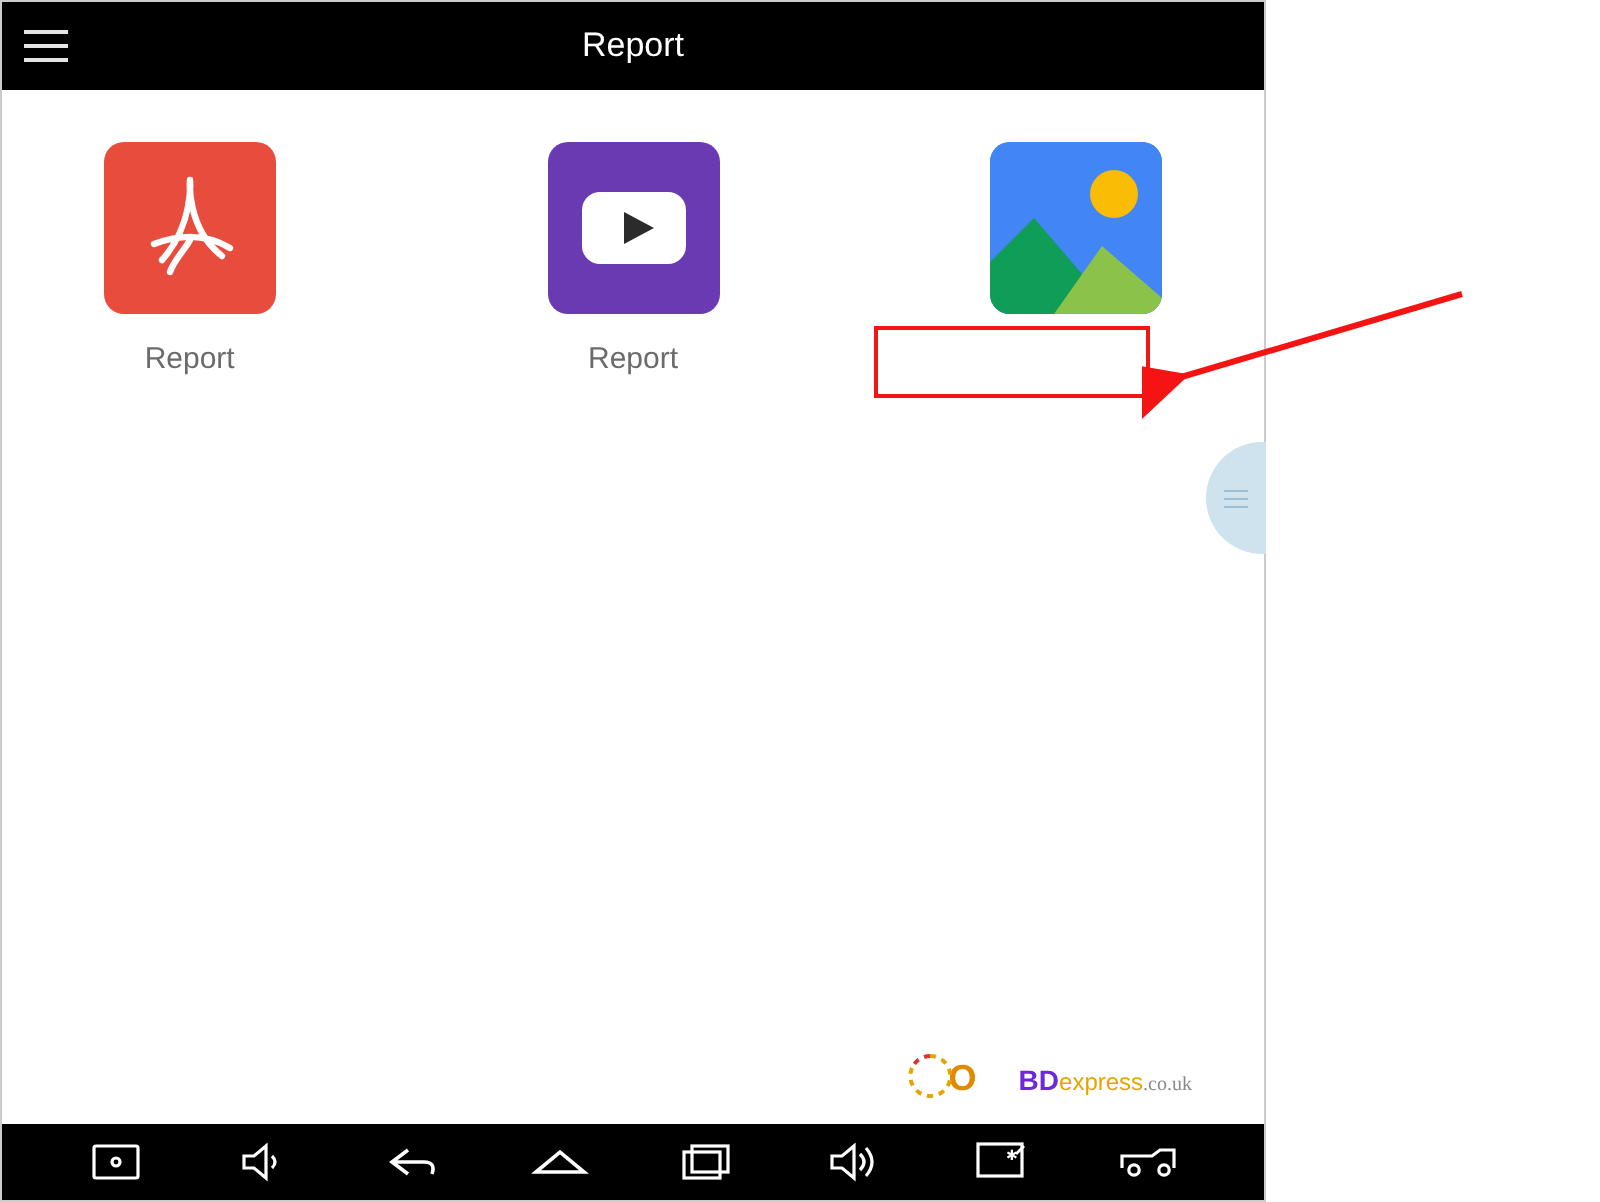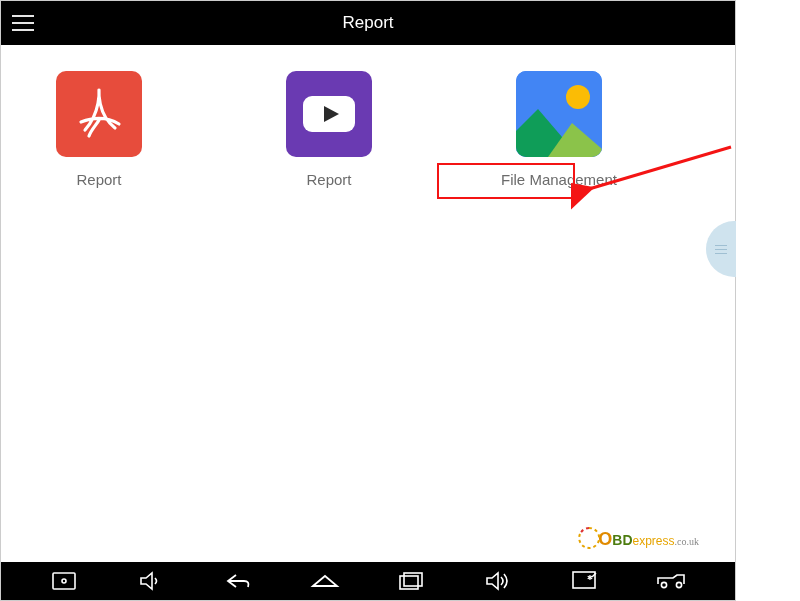--- a/index.html
+++ b/index.html
@@ -1,36 +1,36 @@
 <!DOCTYPE html>
 <html><head>
 <meta charset="utf-8">
 <style>
   * { box-sizing: border-box; margin: 0; padding: 0; }
   html, body { width: 800px; height: 601px; font-family: Arial, Helvetica, sans-serif; overflow: hidden; background: #fff; }
-  .frame { position: relative; width: 736px; height: 601px; border: 1px solid #ccc; background: #fff; }
+  .frame { position: relative; width: 633px; height: 601px; border: 1px solid #ccc; background: #fff; }
   .topbar { position: absolute; top: 0; left: 0; right: 0; height: 44px; background: #000; display: flex; align-items: center; }
   .hamburger { width: 44px; height: 44px; display: flex; flex-direction: column; justify-content: center; align-items: center; gap: 5px; cursor: pointer; }
   .hamburger span { display: block; width: 22px; height: 2px; background: #e5e5e5; }
   .topbar .title { flex: 1; text-align: center; color: #fff; font-size: 17px; font-weight: 400; margin-left: -44px;  }
   .grid { position: absolute; top: 70px; left: 28px; right: 28px; display: flex; gap: 90px; }
   .tile { display: flex; flex-direction: column; align-items: center; width: 140px; cursor: pointer; }
   .icon { width: 86px; height: 86px; border-radius: 10px; display: flex; align-items: center; justify-content: center; position: relative; overflow: hidden; }
   .icon.report { background: #e74c3c; }
   .icon.replay { background: #6a3ab2; }
   .icon.photos { background: #4285f4; }
   .tile .label { margin-top: 14px; color: #6b6b6b; font-size: 15px; text-align: center; white-space: nowrap; }
   .highlight-box { position: absolute; border: 2px solid #f41414; pointer-events: none; }
   .arrow { position: absolute; pointer-events: none; }
   .side-tab { position: absolute; right: -1px; top: 220px; width: 30px; height: 56px; background: #cfe3ee; border-top-left-radius: 28px; border-bottom-left-radius: 28px; display:flex; align-items:center; justify-content:center; }
   .side-tab .lines { display:flex; flex-direction:column; gap:3px; }
   .side-tab .lines span { width:12px; height:1px; background:#9fbfd2; display:block; }
   .watermark { position: absolute; right: 36px; bottom: 50px; font-size: 14px; font-weight: 700; }
   .watermark .o { color: #e08a00; font-size: 18px; }
-  .watermark .bd { color: #4d7c0f; }
+  .watermark .bd { color: #6d28d9; margin-left: 21px; }
   .watermark .express { color: #e6a400; font-weight: 400; font-size: 12px; }
   .watermark .co { color: #888; font-weight: 400; font-size: 10px; font-family: Liberation Serif, serif; }
   .watermark svg { position: absolute; left: -22px; top: -4px; }
   .navbar { position: absolute; left: 0; right: 0; bottom: 0; height: 38px; background: #000; display: flex; align-items: center; justify-content: space-around; padding: 0 20px; }
   .navbar .btn { width: 60px; height: 38px; display: flex; align-items: center; justify-content: center; cursor: pointer; }
   .navbar svg { stroke: #fff; fill: none; }
 </style>
 </head>
 <body>
 
@@ -70,21 +70,20 @@
 
     <div class="tile">
       <div class="icon photos">
         <svg width="86" height="86" viewBox="0 0 86 86">
           <rect width="86" height="86" fill="#4285f4"></rect>
           <circle cx="62" cy="26" r="12" fill="#fbbc05"></circle>
           <path d="M0 86 L0 60 L22 38 L46 66 L46 86 Z" fill="#0f9d58"></path>
           <path d="M32 86 L56 52 L86 78 L86 86 Z" fill="#8bc34a"></path>
         </svg>
       </div>
-      <div class="label">File Management</div>
     </div>
 
   </div>
 
   <div class="highlight-box" style="left:436px; top:162px; width:138px; height:36px;"></div>
 
   <svg class="arrow" style="left:570px; top:136px;" width="170" height="80" viewBox="0 0 170 80">
     <defs>
       <marker id="ah" markerWidth="14" markerHeight="12" refX="2" refY="6" orient="auto">
         <path d="M12 0 L0 6 L12 12 Z" fill="#f41414"></path>

